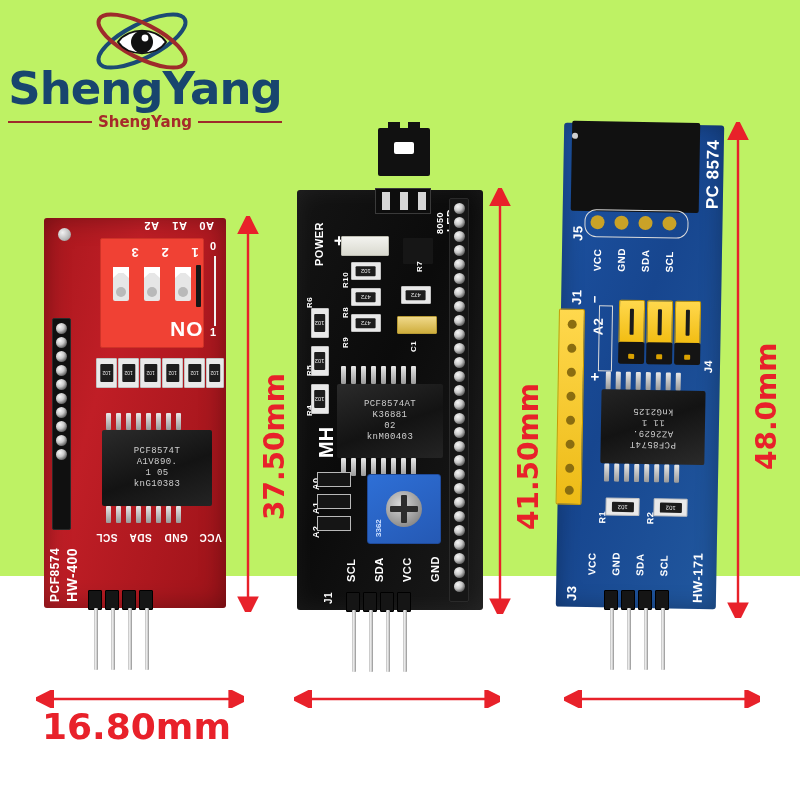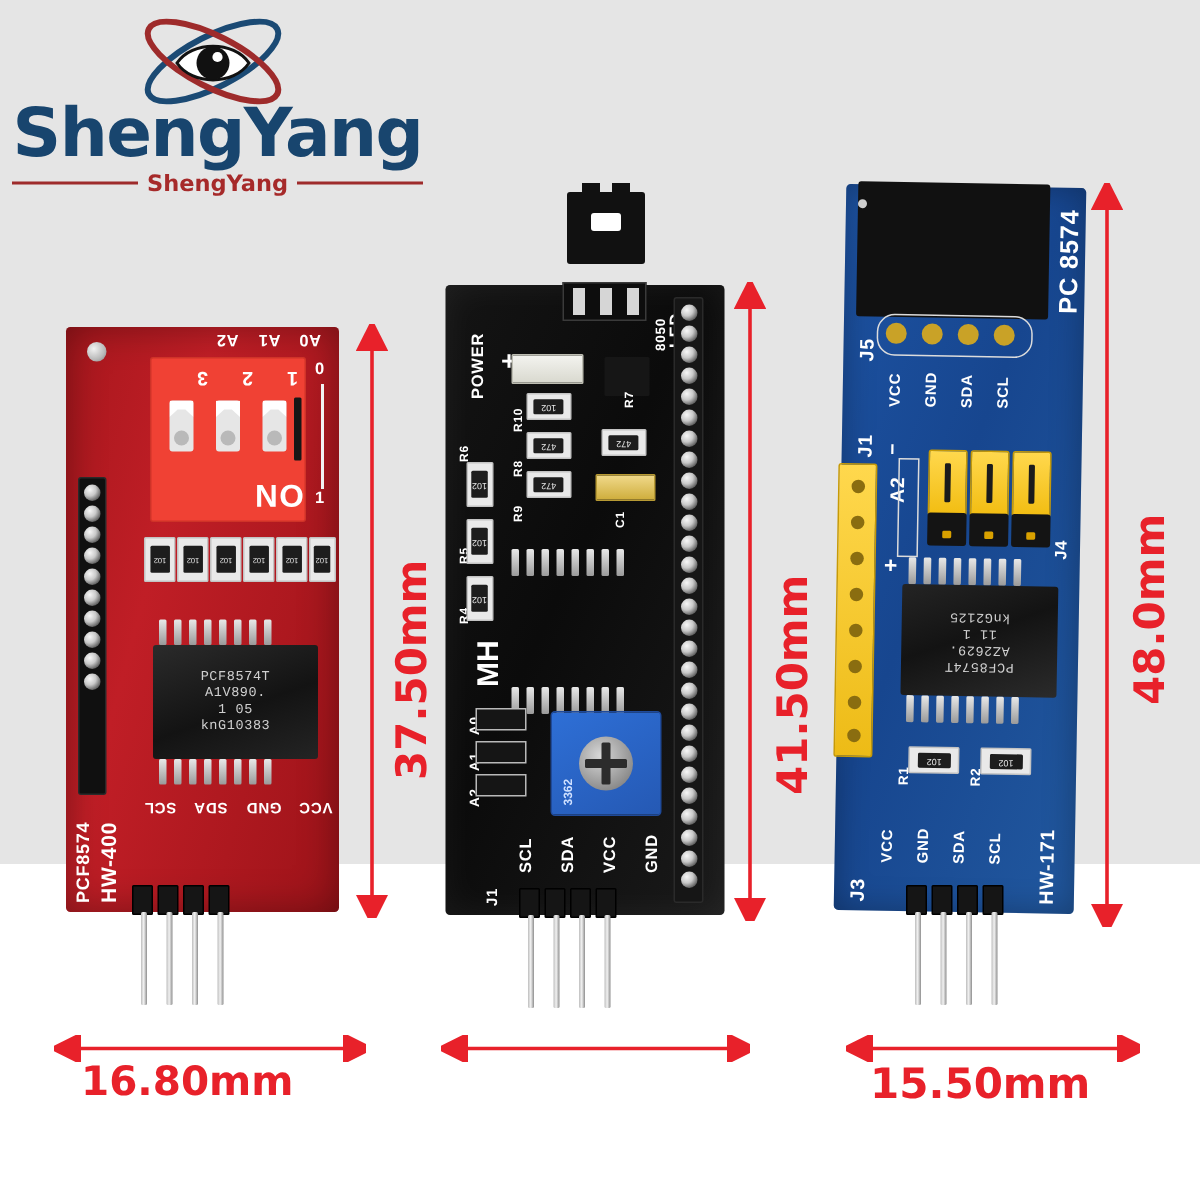--- a/index.html
+++ b/index.html
@@ -3,21 +3,21 @@
 <meta charset="utf-8">
 <style>
   * { box-sizing: border-box; }
   html, body {
     margin: 0; padding: 0;
     width: 800px; height: 800px;
     background: #ffffff;
     font-family: "Liberation Sans", sans-serif;
     overflow: hidden;
   }
-  #stage { position: relative; width: 800px; height: 576px; background: #e5e5e5; }
+  #stage { position: relative; width: 800px; height: 576px; background: #bef264; }
 
   
   #logo { position: absolute; left: 0px; top: 4px; width: 290px; height: 128px; }
   .logo-mark { position: absolute; left: 86px; top: 6px; width: 112px; height: 62px; }
   .logo-word { position: absolute; left: 4px; top: 62px; width: 282px; height: 46px;
     font-size: 45px; font-weight: bold; color: #18456e; letter-spacing: -1px;
     font-family: "DejaVu Sans", sans-serif; text-align: center; line-height: 46px; }
   .logo-sub-wrap { position: absolute; left: 8px; top: 108px; width: 274px; height: 20px;
     display: flex; align-items: center; gap: 6px; }
   .logo-rule { flex: 1 1 auto; height: 2px; background: #9e2b2b; }
@@ -242,21 +242,21 @@
         <path d="M0,0 L9,4.5 L0,9 Z" fill="#e8212a"></path>
       </marker>
     </defs>
     <line x1="12" y1="6" x2="12" y2="390" stroke="#e8212a" stroke-width="2.4" marker-start="url(#arS)" marker-end="url(#ar)"></line>
   </svg>
   <div class="dim-label rotm90" style="left:258px; top:520px; font-size:28px;">37.50mm</div>
 
   <svg class="dimh" style="left:36px; top:690px;" width="208" height="18">
     <line x1="6" y1="9" x2="202" y2="9" stroke="#e8212a" stroke-width="2.4" marker-start="url(#arS)" marker-end="url(#ar)"></line>
   </svg>
-  <div class="dim-label" style="left:54px; top:706px; font-size:27px;">16.80mm</div>
+  <div class="dim-label" style="left:42px; top:706px; font-size:36px;">16.80mm</div>
 
   <div style="position:absolute;left:378px;top:128px;width:52px;height:48px;background:#111;border-radius:2px;">
     <div style="position:absolute;left:10px;top:-6px;width:12px;height:12px;background:#111;"></div>
     <div style="position:absolute;left:30px;top:-6px;width:12px;height:12px;background:#111;"></div>
     <div style="position:absolute;left:16px;top:14px;width:20px;height:12px;background:#fff;border-radius:2px;"></div>
   </div>
 
   <div class="board" style="left:297px; top:190px; width:186px; height:420px;
               background:linear-gradient(115deg,#141414 0%,#0b0b0b 45%,#1a1a1a 100%);
               box-shadow: inset 0 0 24px rgba(255,255,255,.06);">
@@ -349,20 +349,26 @@
       <i style="height:18px"></i>
         <i style="height:18px"></i>
         <i style="height:18px"></i>
         <i style="height:18px"></i>
       <i style="height:18px"></i>
         <i style="height:18px"></i>
         <i style="height:18px"></i>
         <i style="height:18px"></i>
     </div>
 
+    <div class="ic" style="left:40px; top:194px; width:106px; height:74px;">
+      <div>PCF8574AT</div>
+      <div>K36881</div>
+      <div>02</div>
+      <div>knM00403</div>
+    </div>
     <div class="ic-legs" style="left:44px; top:268px;">
       <i style="height:18px"></i>
         <i style="height:18px"></i>
         <i style="height:18px"></i>
         <i style="height:18px"></i>
       <i style="height:18px"></i>
         <i style="height:18px"></i>
         <i style="height:18px"></i>
         <i style="height:18px"></i>
     </div>
@@ -515,15 +521,14 @@
   </div>
 
   <svg class="dimv" style="left:726px; top:122px;" width="24" height="496">
     <line x1="12" y1="6" x2="12" y2="490" stroke="#e8212a" stroke-width="2.4" marker-start="url(#arS)" marker-end="url(#ar)"></line>
   </svg>
   <div class="dim-label rotm90" style="left:750px; top:470px; font-size:28px;">48.0mm</div>
 
   <svg class="dimh" style="left:564px; top:690px;" width="196" height="18">
     <line x1="6" y1="9" x2="190" y2="9" stroke="#e8212a" stroke-width="2.4" marker-start="url(#arS)" marker-end="url(#ar)"></line>
   </svg>
-  <div class="dim-label" style="left:580px; top:706px; font-size:28px;">15.50mm</div>
 
 </div>
 
 </body></html>

